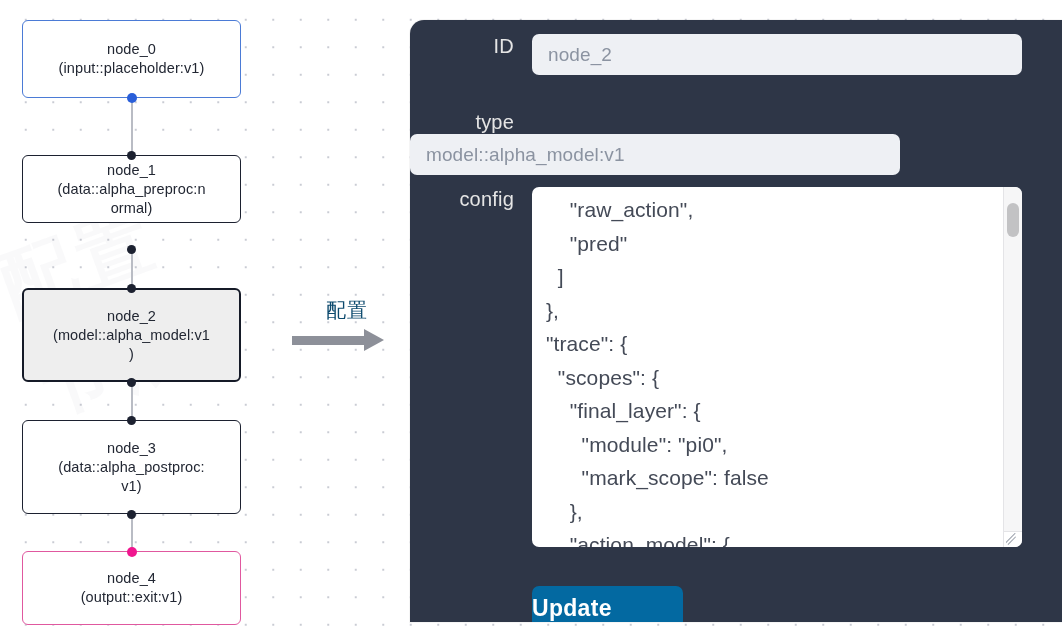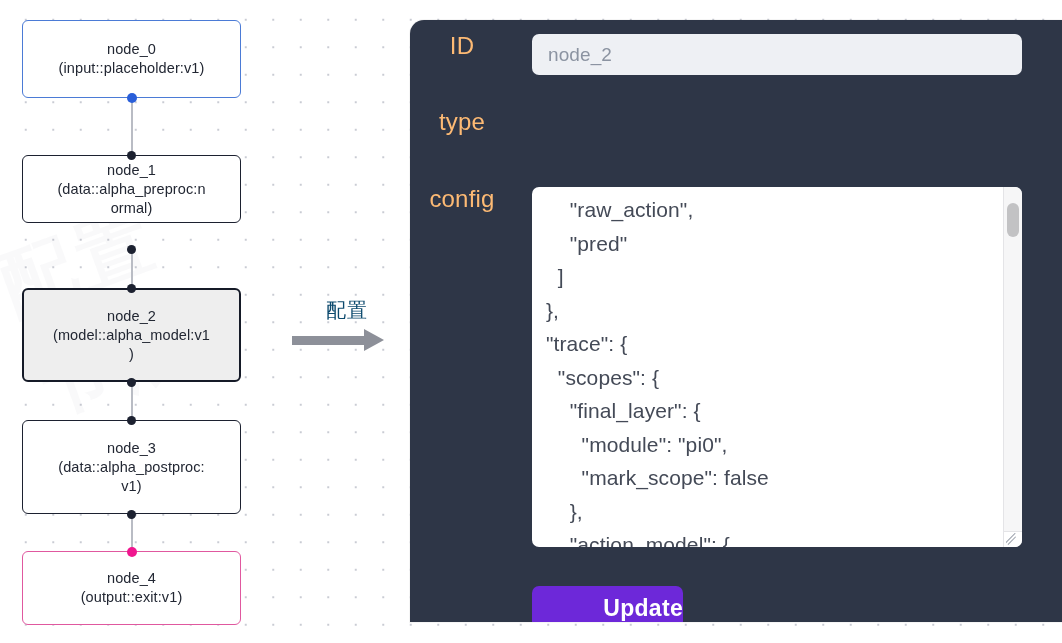--- a/index.html
+++ b/index.html
@@ -168,25 +168,25 @@
 
   .field-row {
     position: absolute;
     left: 0;
     width: 652px;
     display: flex;
     align-items: flex-start;
   }
   .field-label {
     width: 122px;
-    text-align: center;
+    text-align: right;
     padding-right: 18px;
     box-sizing: border-box;
-    color: #fdba74;
-    font-size: 24px;
+    color: #e5e5e5;
+    font-size: 20px;
     line-height: 24px;
     font-family: "Liberation Sans", sans-serif;
     letter-spacing: 0.2px;
   }
   .field-input {
     box-sizing: border-box;
     width: 490px;
     height: 41px;
     background: #eef0f4;
     border: none;
@@ -279,29 +279,29 @@
   .ta-grip i:nth-child(1) { width: 16px; left: -2px; top: 11px; transform: rotate(-45deg); }
   .ta-grip i:nth-child(2) { width: 11px; left:  2px; top: 11px; transform: rotate(-45deg); }
 
   
   .update-btn {
     position: absolute;
     left: 122px;
     top: 566px;
     width: 151px;
     height: 44px;
-    background: #6d28d9;
+    background: #0369a1;
     border: none;
     border-radius: 7px 7px 0 0;
     color: #ffffff;
     font-size: 23px;
     font-weight: bold;
     font-family: "Liberation Sans", sans-serif;
     letter-spacing: 0.3px;
-    text-align: right;
+    text-align: left;
     line-height: 38px;
     cursor: pointer;
     padding: 0;
   }
 </style>
 </head>
 <body>
 
 <div id="app">
 
@@ -364,20 +364,21 @@
 
   <div class="panel">
 
     <div class="field-row row-id">
       <div class="field-label">ID</div>
       <input class="field-input" type="text" value="node_2" style="">
     </div>
 
     <div class="field-row row-type">
       <div class="field-label">type</div>
+      <input class="field-input" type="text" value="model::alpha_model:v1" style="">
     </div>
 
     <div class="field-row row-config">
       <div class="field-label">config</div>
       <div class="ta-shell">
         <textarea class="ta-text" spellcheck="false" style="">    "raw_action",
     "pred"
   ]
 },
 "trace": {

